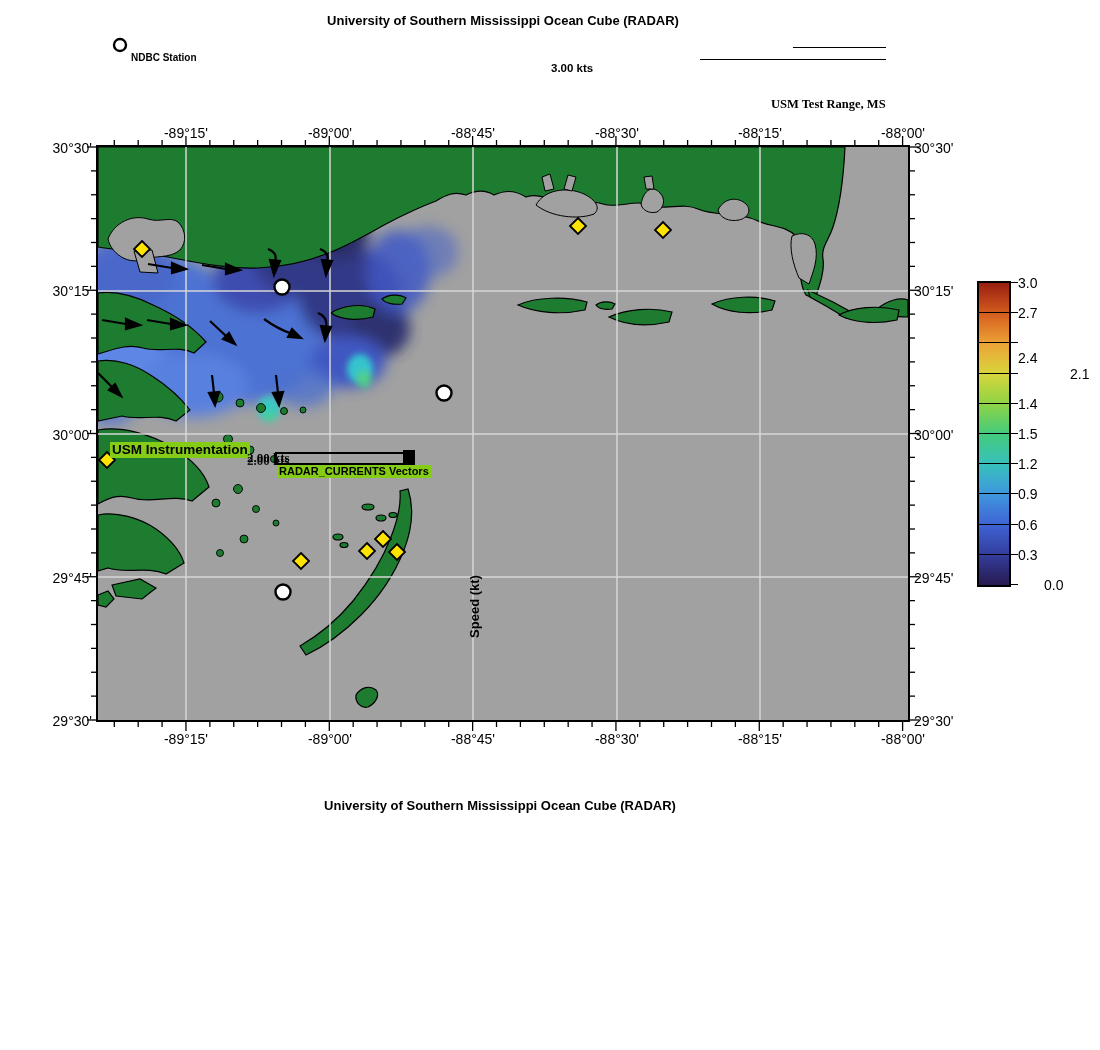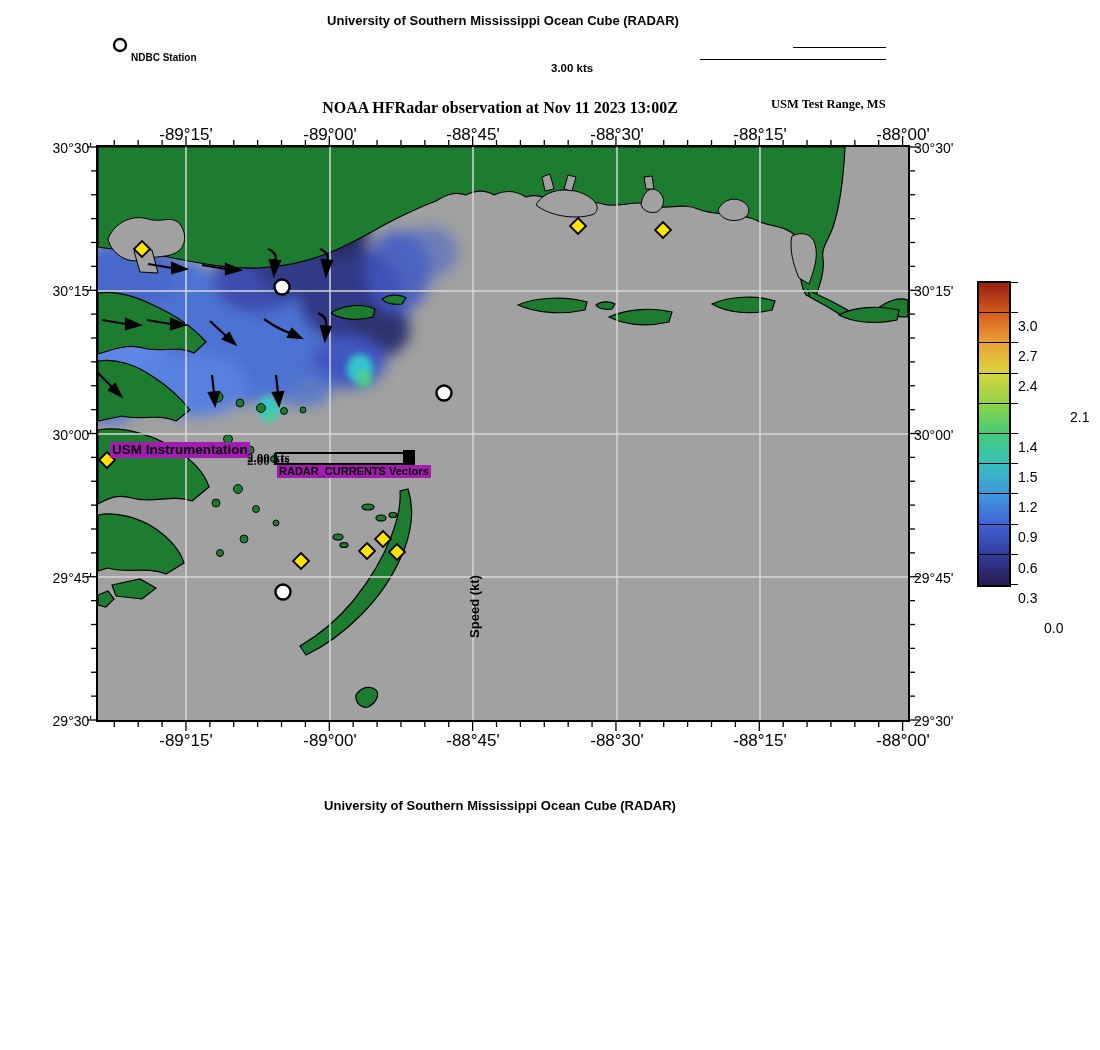--- a/index.html
+++ b/index.html
@@ -1,28 +1,28 @@
 <!DOCTYPE html>
 <html><head>
 <meta charset="utf-8">
 <style>
   html,body{margin:0;padding:0;background:#fff;}
   #fig{position:relative;width:1100px;height:1050px;background:#fff;
        font-family:"Liberation Sans",sans-serif;color:#000;overflow:hidden;}
   .abs{position:absolute;}
   .title{font-weight:bold;font-size:13px;text-align:center;}
   .serif{font-family:"Liberation Serif",serif;font-weight:bold;}
-  .xt{font-size:17px;transform:translateX(-50%);white-space:nowrap;}
+  .xt{font-size:14px;transform:translateX(-50%);white-space:nowrap;}
   .yt{font-size:14px;white-space:nowrap;}
-  .cbl{font-size:14px;white-space:nowrap;margin-top:43px;}
+  .cbl{font-size:14px;white-space:nowrap;}
   .blkline{border-top:1.6px solid #000;height:0;}
   #map-frame{left:96px;top:145px;width:810px;height:573px;border:2px solid #000;
              overflow:visible;background:#a1a1a1;}
   #map-svg{overflow:visible;display:block;}
-  .maplabel{position:absolute;background:#a21caf;padding:0 2px;font-weight:bold;white-space:nowrap;line-height:1.15;}
+  .maplabel{position:absolute;background:#84cc16;padding:0 2px;font-weight:bold;white-space:nowrap;line-height:1.15;}
   #cb{left:977px;top:281px;width:34px;height:306px;border:2px solid #000;box-sizing:border-box;
       background:linear-gradient(to top,#281a50 0%,#333d9c 10%,#3f63d4 20%,#3f97de 30%,
       #37c0bc 40%,#44cb7c 50%,#8ed446 60%,#d8d53c 70%,#eca336 80%,#d55c1e 90%,#971f10 100%);}
   .cbtick{position:absolute;left:0;width:100%;height:0;border-top:1.4px solid #000;}
   .cbstub{position:absolute;left:32px;width:7px;height:0;border-top:1.4px solid #000;}
 </style>
 </head>
 <body>
 
 <div id="fig">
@@ -31,21 +31,20 @@
 
   <svg class="abs" style="left:110px;top:35px;" width="22" height="22">
     <circle cx="10" cy="10" r="6" fill="#fff" stroke="#000" stroke-width="2.4"></circle>
   </svg>
   <div class="abs" style="left:131px;top:52px;font-weight:bold;font-size:10px;">NDBC Station</div>
 
   <div class="abs" style="left:551px;top:62px;font-weight:bold;font-size:11.5px;">3.00 kts</div>
   <div class="abs blkline" style="left:793px;top:47px;width:93px;"></div>
   <div class="abs blkline" style="left:700px;top:59px;width:186px;"></div>
 
-  <div class="abs serif" style="left:0;top:99px;width:1000px;text-align:center;font-size:16px;">NOAA HFRadar observation at Nov 11 2023 13:00Z</div>
   <div class="abs serif" style="left:771px;top:97px;font-size:12.5px;">USM Test Range, MS</div>
 
   <div class="abs xt" style="left:186px;top:125px;">-89°15'</div>
   <div class="abs xt" style="left:330px;top:125px;">-89°00'</div>
   <div class="abs xt" style="left:473px;top:125px;">-88°45'</div>
   <div class="abs xt" style="left:617px;top:125px;">-88°30'</div>
   <div class="abs xt" style="left:760px;top:125px;">-88°15'</div>
   <div class="abs xt" style="left:903px;top:125px;">-88°00'</div>
 
   <div class="abs yt" style="left:28px;top:140px;width:64px;text-align:right;">30°30'</div>
@@ -376,21 +375,21 @@
       <div class="cbstub" style="top: 119.8px;"></div>
       <div class="cbstub" style="top: 150px;"></div>
       <div class="cbstub" style="top: 180.2px;"></div>
       <div class="cbstub" style="top: 210.4px;"></div>
       <div class="cbstub" style="top: 240.6px;"></div>
       <div class="cbstub" style="top: 270.8px;"></div>
       <div class="cbstub" style="top: 301px;"></div>
     </div>
   <div class="abs cbl" style="left:1018px;top:275px;">3.0</div>
   <div class="abs cbl" style="left:1018px;top:305px;">2.7</div>
-  <div class="abs cbl" style="left:1018px;top:335px;">2.4</div>
+  <div class="abs cbl" style="left:1018px;top:350px;">2.4</div>
   <div class="abs cbl" style="left:1070px;top:366px;">2.1</div>
   <div class="abs cbl" style="left:1018px;top:396px;">1.4</div>
   <div class="abs cbl" style="left:1018px;top:426px;">1.5</div>
   <div class="abs cbl" style="left:1018px;top:456px;">1.2</div>
   <div class="abs cbl" style="left:1018px;top:486px;">0.9</div>
   <div class="abs cbl" style="left:1018px;top:517px;">0.6</div>
   <div class="abs cbl" style="left:1018px;top:547px;">0.3</div>
   <div class="abs cbl" style="left:1044px;top:577px;">0.0</div>
 
   <div class="abs title" style="left:0;top:798px;width:1000px;">University of Southern Mississippi Ocean Cube (RADAR)</div>

